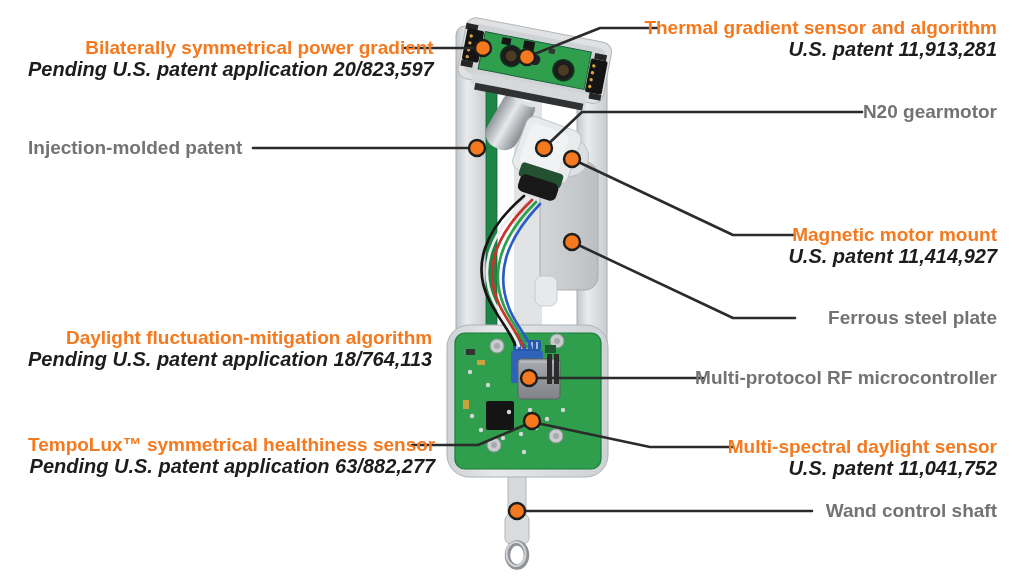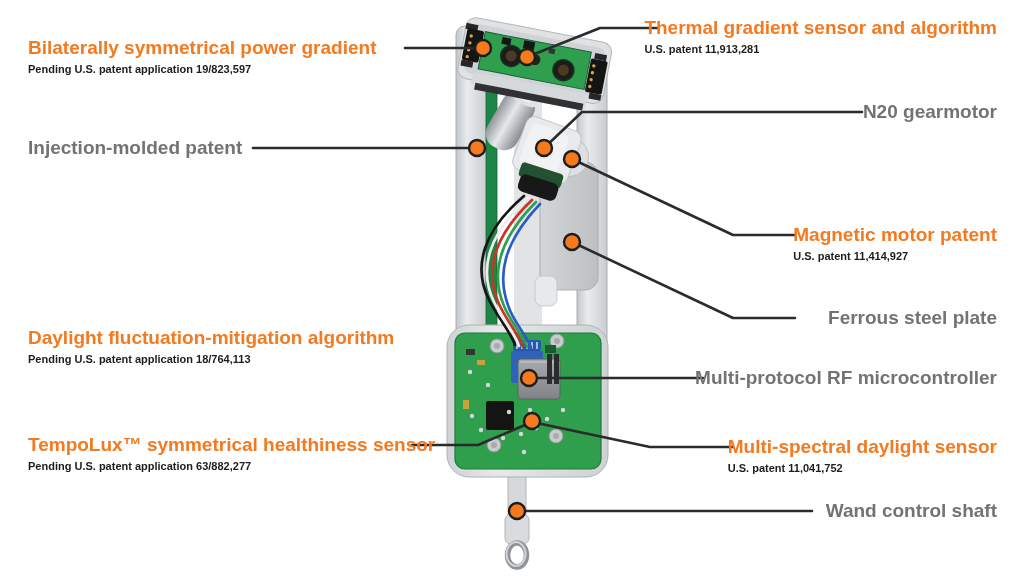--- a/index.html
+++ b/index.html
@@ -1,23 +1,23 @@
 <!DOCTYPE html>
 <html><head>
 <meta charset="utf-8">
 <style>
   html,body{margin:0;padding:0;background:#ffffff;}
   .stage{
     position:relative;width:1024px;height:576px;background:#ffffff;overflow:hidden;
     font-family:"Liberation Sans","DejaVu Sans",sans-serif;
   }
-  .label{position:absolute;white-space:nowrap;text-align:left;}
+  .label{position:absolute;white-space:nowrap;text-align:right;}
   .label .title{font-size:19px;font-weight:bold;line-height:22px;color:#737373;letter-spacing:0;}
   .label .title.accent{color:#F4791F;}
-  .label .sub{font-size:11px;font-weight:bold;line-height:20px;color:#1D1D1B;}
+  .label .sub{font-size:20px;font-weight:bold;line-height:20px;color:#1D1D1B;font-style:italic;}
   .left-col{left:28px;}
   svg{position:absolute;left:0;top:0;}
 </style>
 </head>
 <body>
 
 <div class="stage">
 
   <svg width="1024" height="576" viewBox="0 0 1024 576">
     <defs>
@@ -193,21 +193,21 @@
       <circle cx="572" cy="159" r="8"></circle>
       <circle cx="572" cy="242" r="8"></circle>
       <circle cx="529" cy="378" r="8"></circle>
       <circle cx="532" cy="421" r="8"></circle>
       <circle cx="517" cy="511" r="8"></circle>
     </g>
   </svg>
 
   <div class="label left-col" style="top:37px">
     <div class="title accent">Bilaterally symmetrical power gradient</div>
-    <div class="sub">Pending U.S. patent application 19/823,597</div>
+    <div class="sub">Pending U.S. patent application 20/823,597</div>
   </div>
 
   <div class="label left-col" style="top:137px">
     <div class="title">Injection-molded patent</div>
   </div>
 
 
   <div class="label left-col" style="top:327px">
     <div class="title accent">Daylight fluctuation-mitigation algorithm</div>
     <div class="sub">Pending U.S. patent application 18/764,113</div>
@@ -221,21 +221,21 @@
   <div class="label" style="right:27px;top:17px">
     <div class="title accent">Thermal gradient sensor and algorithm</div>
     <div class="sub">U.S. patent 11,913,281</div>
   </div>
 
   <div class="label" style="right:27px;top:101px">
     <div class="title">N20 gearmotor</div>
   </div>
 
   <div class="label" style="right:27px;top:224px">
-    <div class="title accent">Magnetic motor patent</div>
+    <div class="title accent">Magnetic motor mount</div>
     <div class="sub">U.S. patent 11,414,927</div>
   </div>
 
   <div class="label" style="right:27px;top:307px">
     <div class="title">Ferrous steel plate</div>
   </div>
 
   <div class="label" style="right:27px;top:367px">
     <div class="title">Multi-protocol RF microcontroller</div>
   </div>

